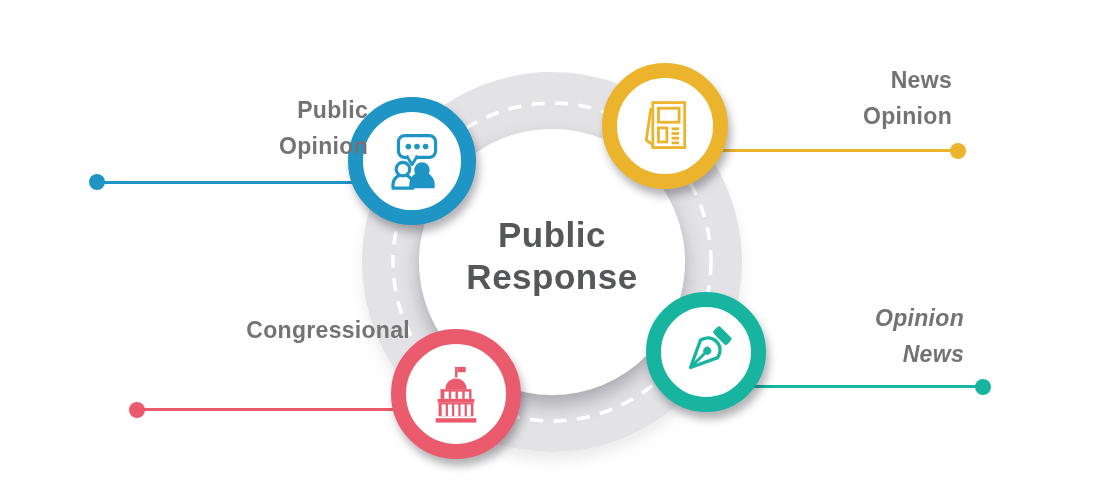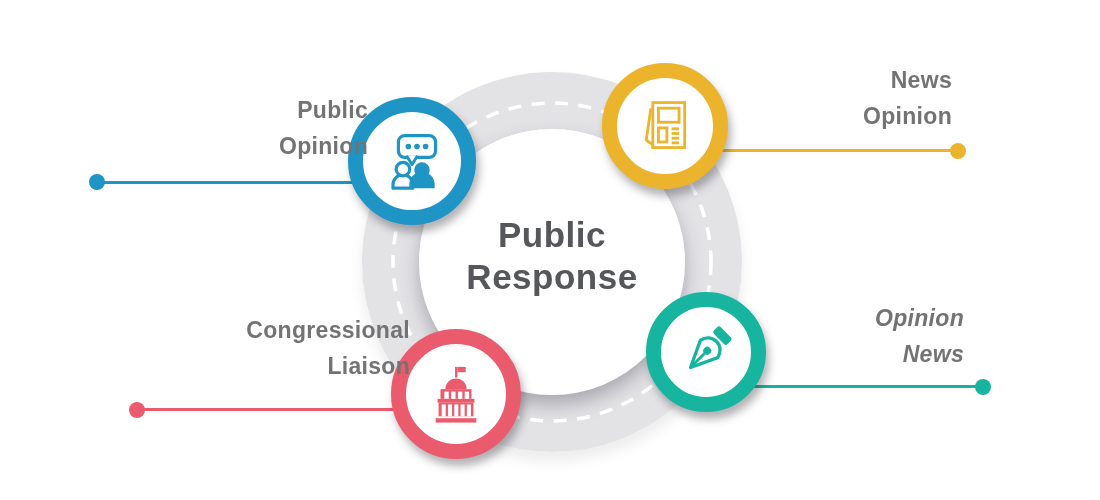--- a/index.html
+++ b/index.html
@@ -152,20 +152,19 @@
   <div class="node-label label-public-response">
     <span>Public</span><br>
     <span>Opinion</span>
   </div>
   <div class="node-label label-news-service">
     <span>News</span><br>
     <span>Opinion</span>
   </div>
   <div class="node-label label-congressional-liaison">
     <span>Congressional</span><br>
-    <span>Liaison</span>
   </div>
   <div class="node-label label-opinion-study">
     <span>Opinion</span><br>
     <span>News</span>
   </div>
 
 </div>
 
 </body></html>

